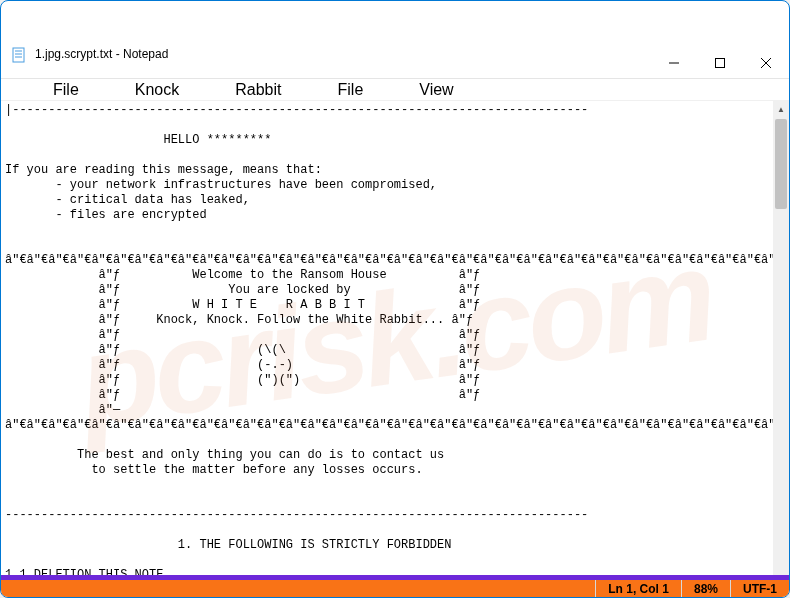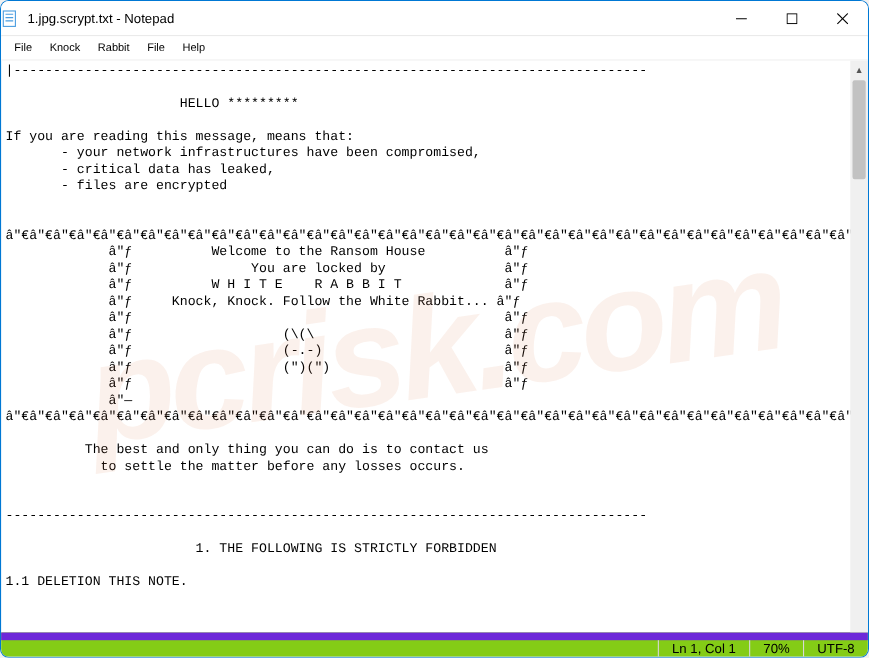--- a/index.html
+++ b/index.html
@@ -18,22 +18,24 @@
       border: 1px solid #0078d4;
       border-radius: 8px;
       overflow: hidden;
       display: flex;
       flex-direction: column;
     }
     .titlebar {
       height: 32px;
       background: #fff;
       display: flex;
-      align-items: center;
+      align-items: flex-start;
+      padding-left: 10px;
       border-bottom: 1px solid #e5e5e5;
+      margin-top: 46px;
     }
     .titlebar .icon {
       width: 16px;
       height: 16px;
       margin-right: 8px;
       display: flex;
       align-items: center;
       justify-content: center;
     }
     .titlebar .title {
@@ -56,24 +58,25 @@
     .ctrl svg { width: 10px; height: 10px; }
     .menubar {
       height: 22px;
       display: flex;
       align-items: center;
       padding: 0 4px;
       background: #fff;
       border-bottom: 1px solid #f0f0f0;
     }
     .menubar .menu-item {
-      font-size: 10px;
+      font-size: 16px;
       padding: 2px 8px;
       cursor: pointer;
       color: #000;
+      margin-left: 40px;
     }
     .content-wrap {
       flex: 1;
       position: relative;
       display: flex;
       overflow: hidden;
     }
     .content {
       flex: 1;
       font-family: Consolas, "Courier New", monospace;
@@ -103,26 +106,27 @@
       width: 16px;
       height: 16px;
       display: flex;
       align-items: center;
       justify-content: center;
       font-size: 8px;
       color: #555;
     }
     .statusbar {
       height: 22px;
-      background: #84cc16;
-      border-top: 7px solid #6d28d9;
+      background: #f97316;
+      border-top: 5px solid #6d28d9;
       display: flex;
       align-items: center;
       font-size: 12px;
       color: #000;
+      font-weight: bold;
     }
     .statusbar .st {
       padding: 0 12px;
       border-left: 1px solid #d8d8d8;
       height: 100%;
       display: flex;
       align-items: center;
     }
     .statusbar .spacer { flex: 1; }
     .watermark {
@@ -173,21 +177,21 @@
           </svg>
       </div>
     </div>
   </div>
 
   <div class="menubar">
     <span class="menu-item">File</span>
     <span class="menu-item">Knock</span>
     <span class="menu-item">Rabbit</span>
     <span class="menu-item">File</span>
-    <span class="menu-item">Help</span>
+    <span class="menu-item">View</span>
   </div>
 
   <div class="content-wrap">
     <div class="content">|--------------------------------------------------------------------------------
 
                       HELLO *********
 
 If you are reading this message, means that:
        - your network infrastructures have been compromised,
        - critical data has leaked,
@@ -219,16 +223,16 @@
     <div class="scrollbar">
       <div class="scroll-arrow">▲</div>
       <div class="scroll-thumb"></div>
     </div>
     <div class="watermark">pcrisk.com</div>
   </div>
 
   <div class="statusbar">
     <div class="spacer"></div>
     <div class="st">Ln 1, Col 1</div>
-    <div class="st">70%</div>
-    <div class="st">UTF-8</div>
+    <div class="st">88%</div>
+    <div class="st">UTF-1</div>
   </div>
 </div>
 
 </body></html>

